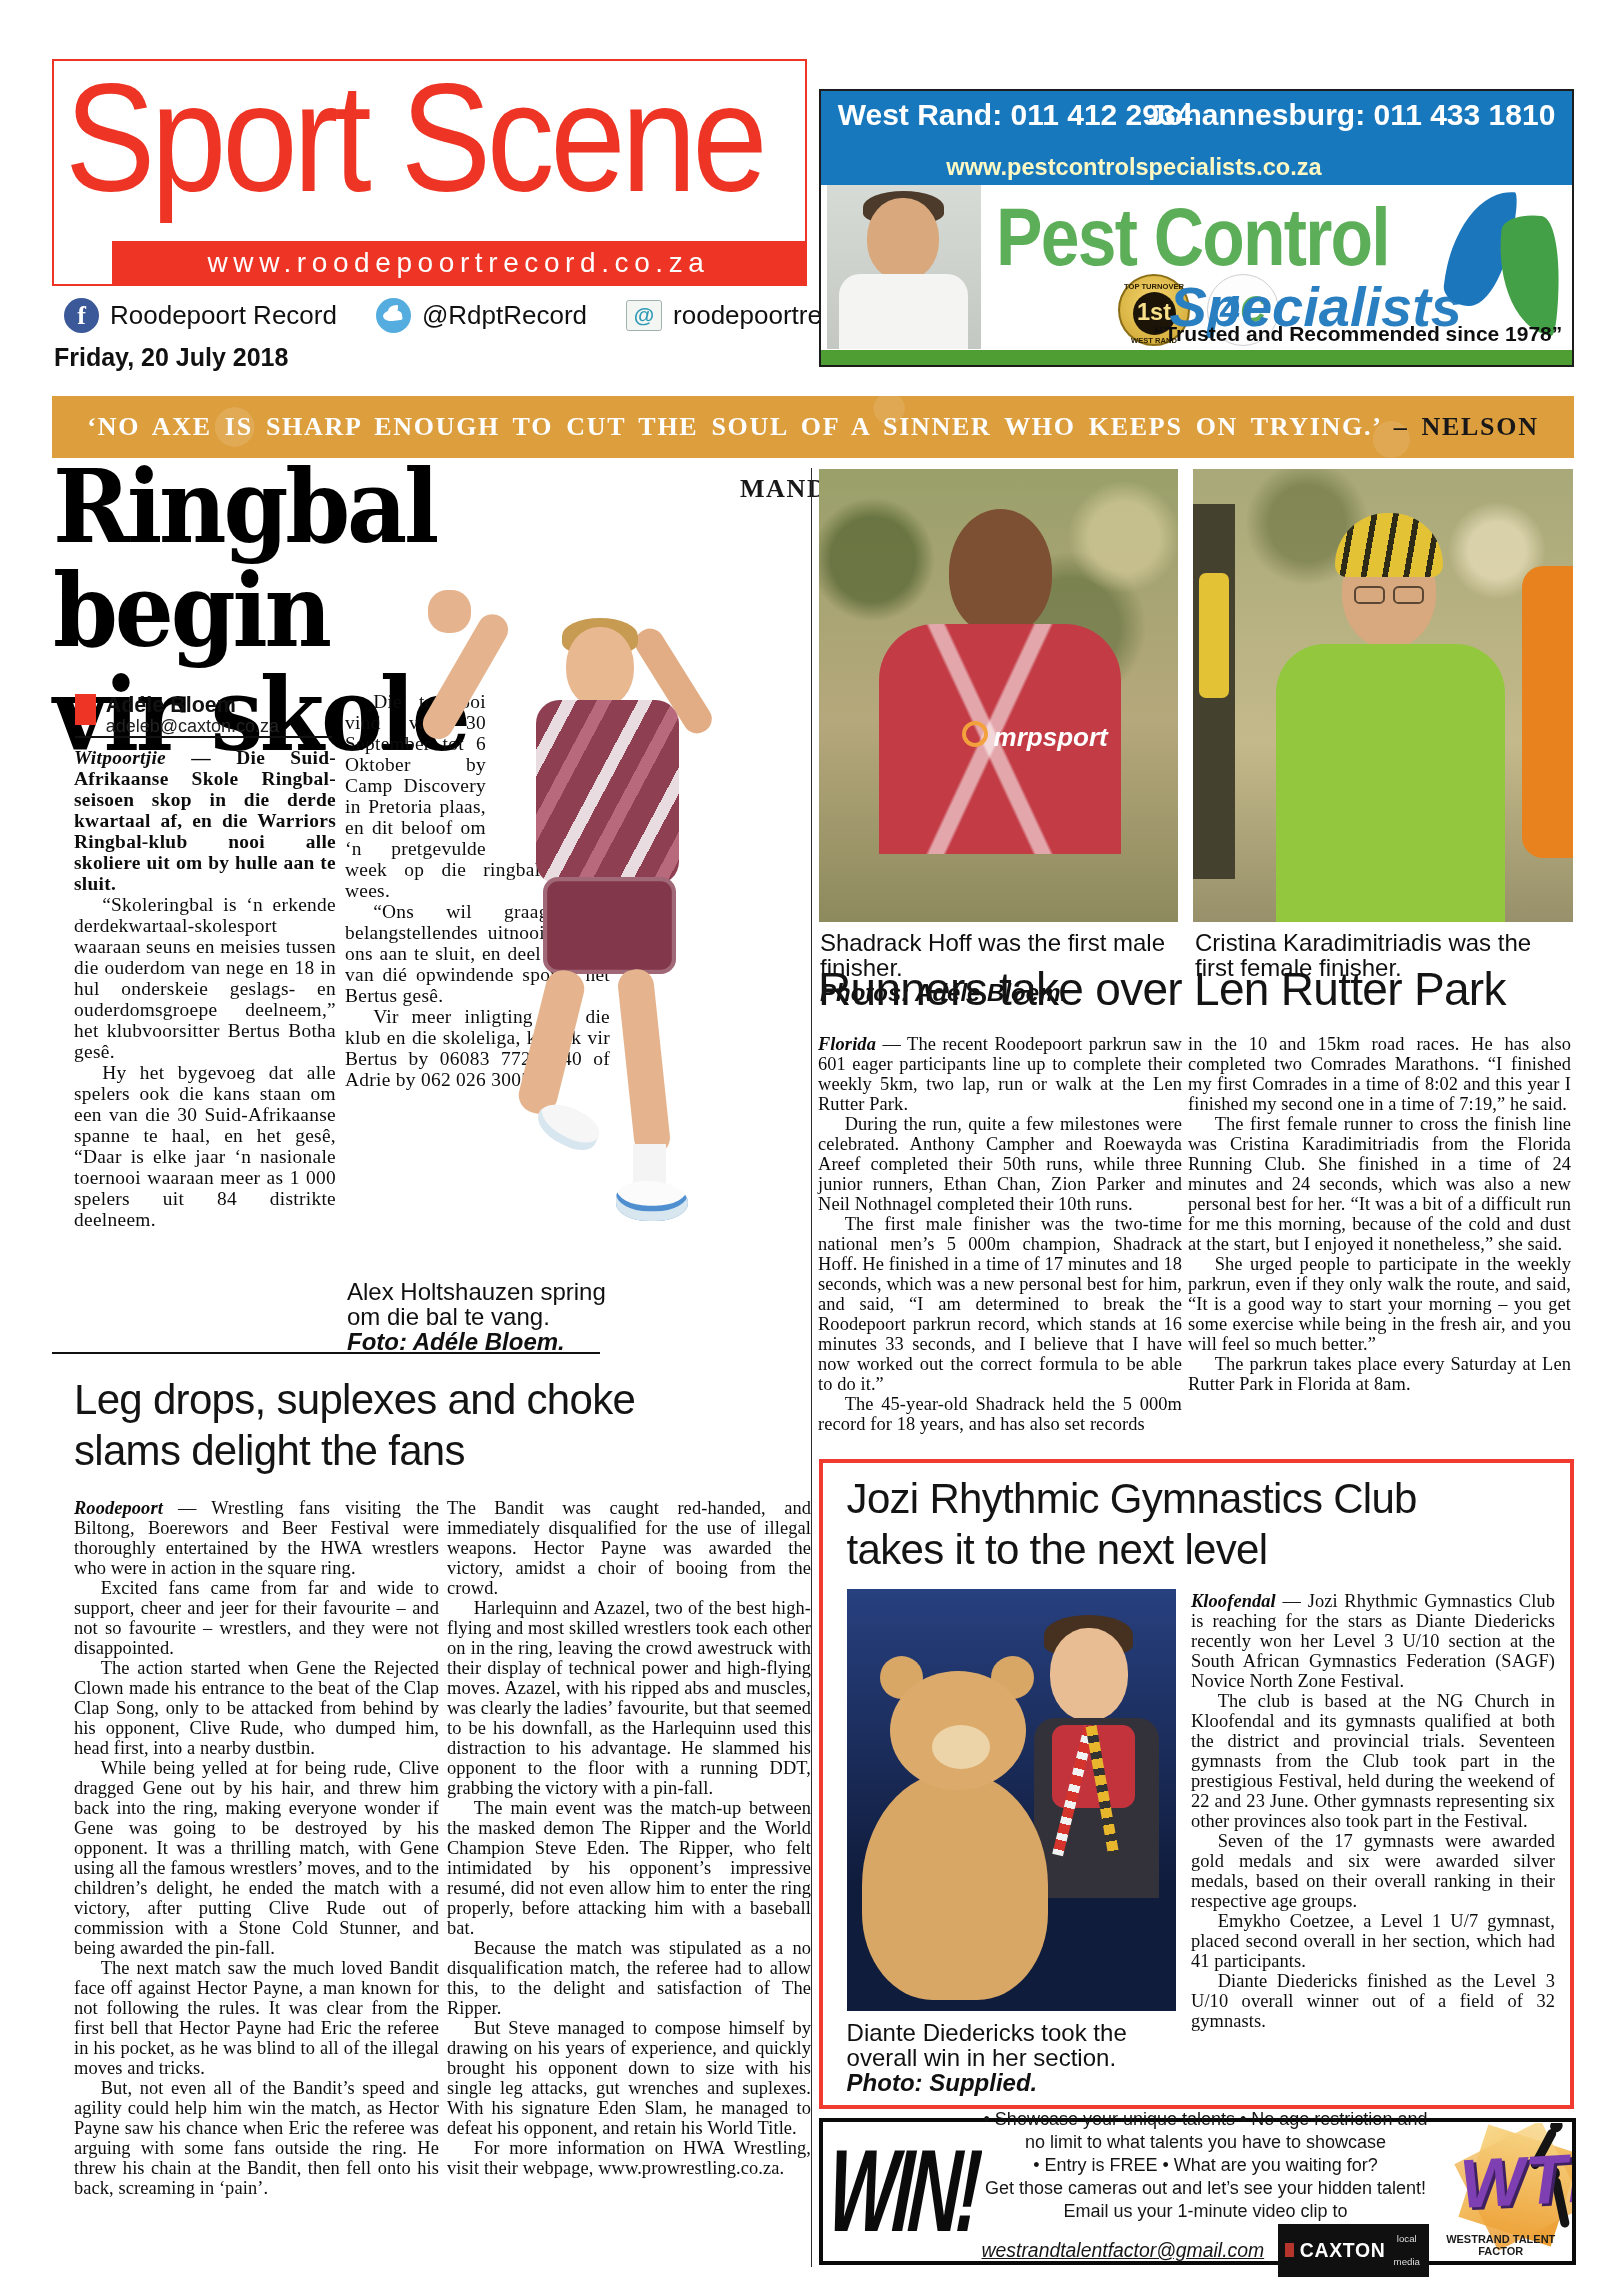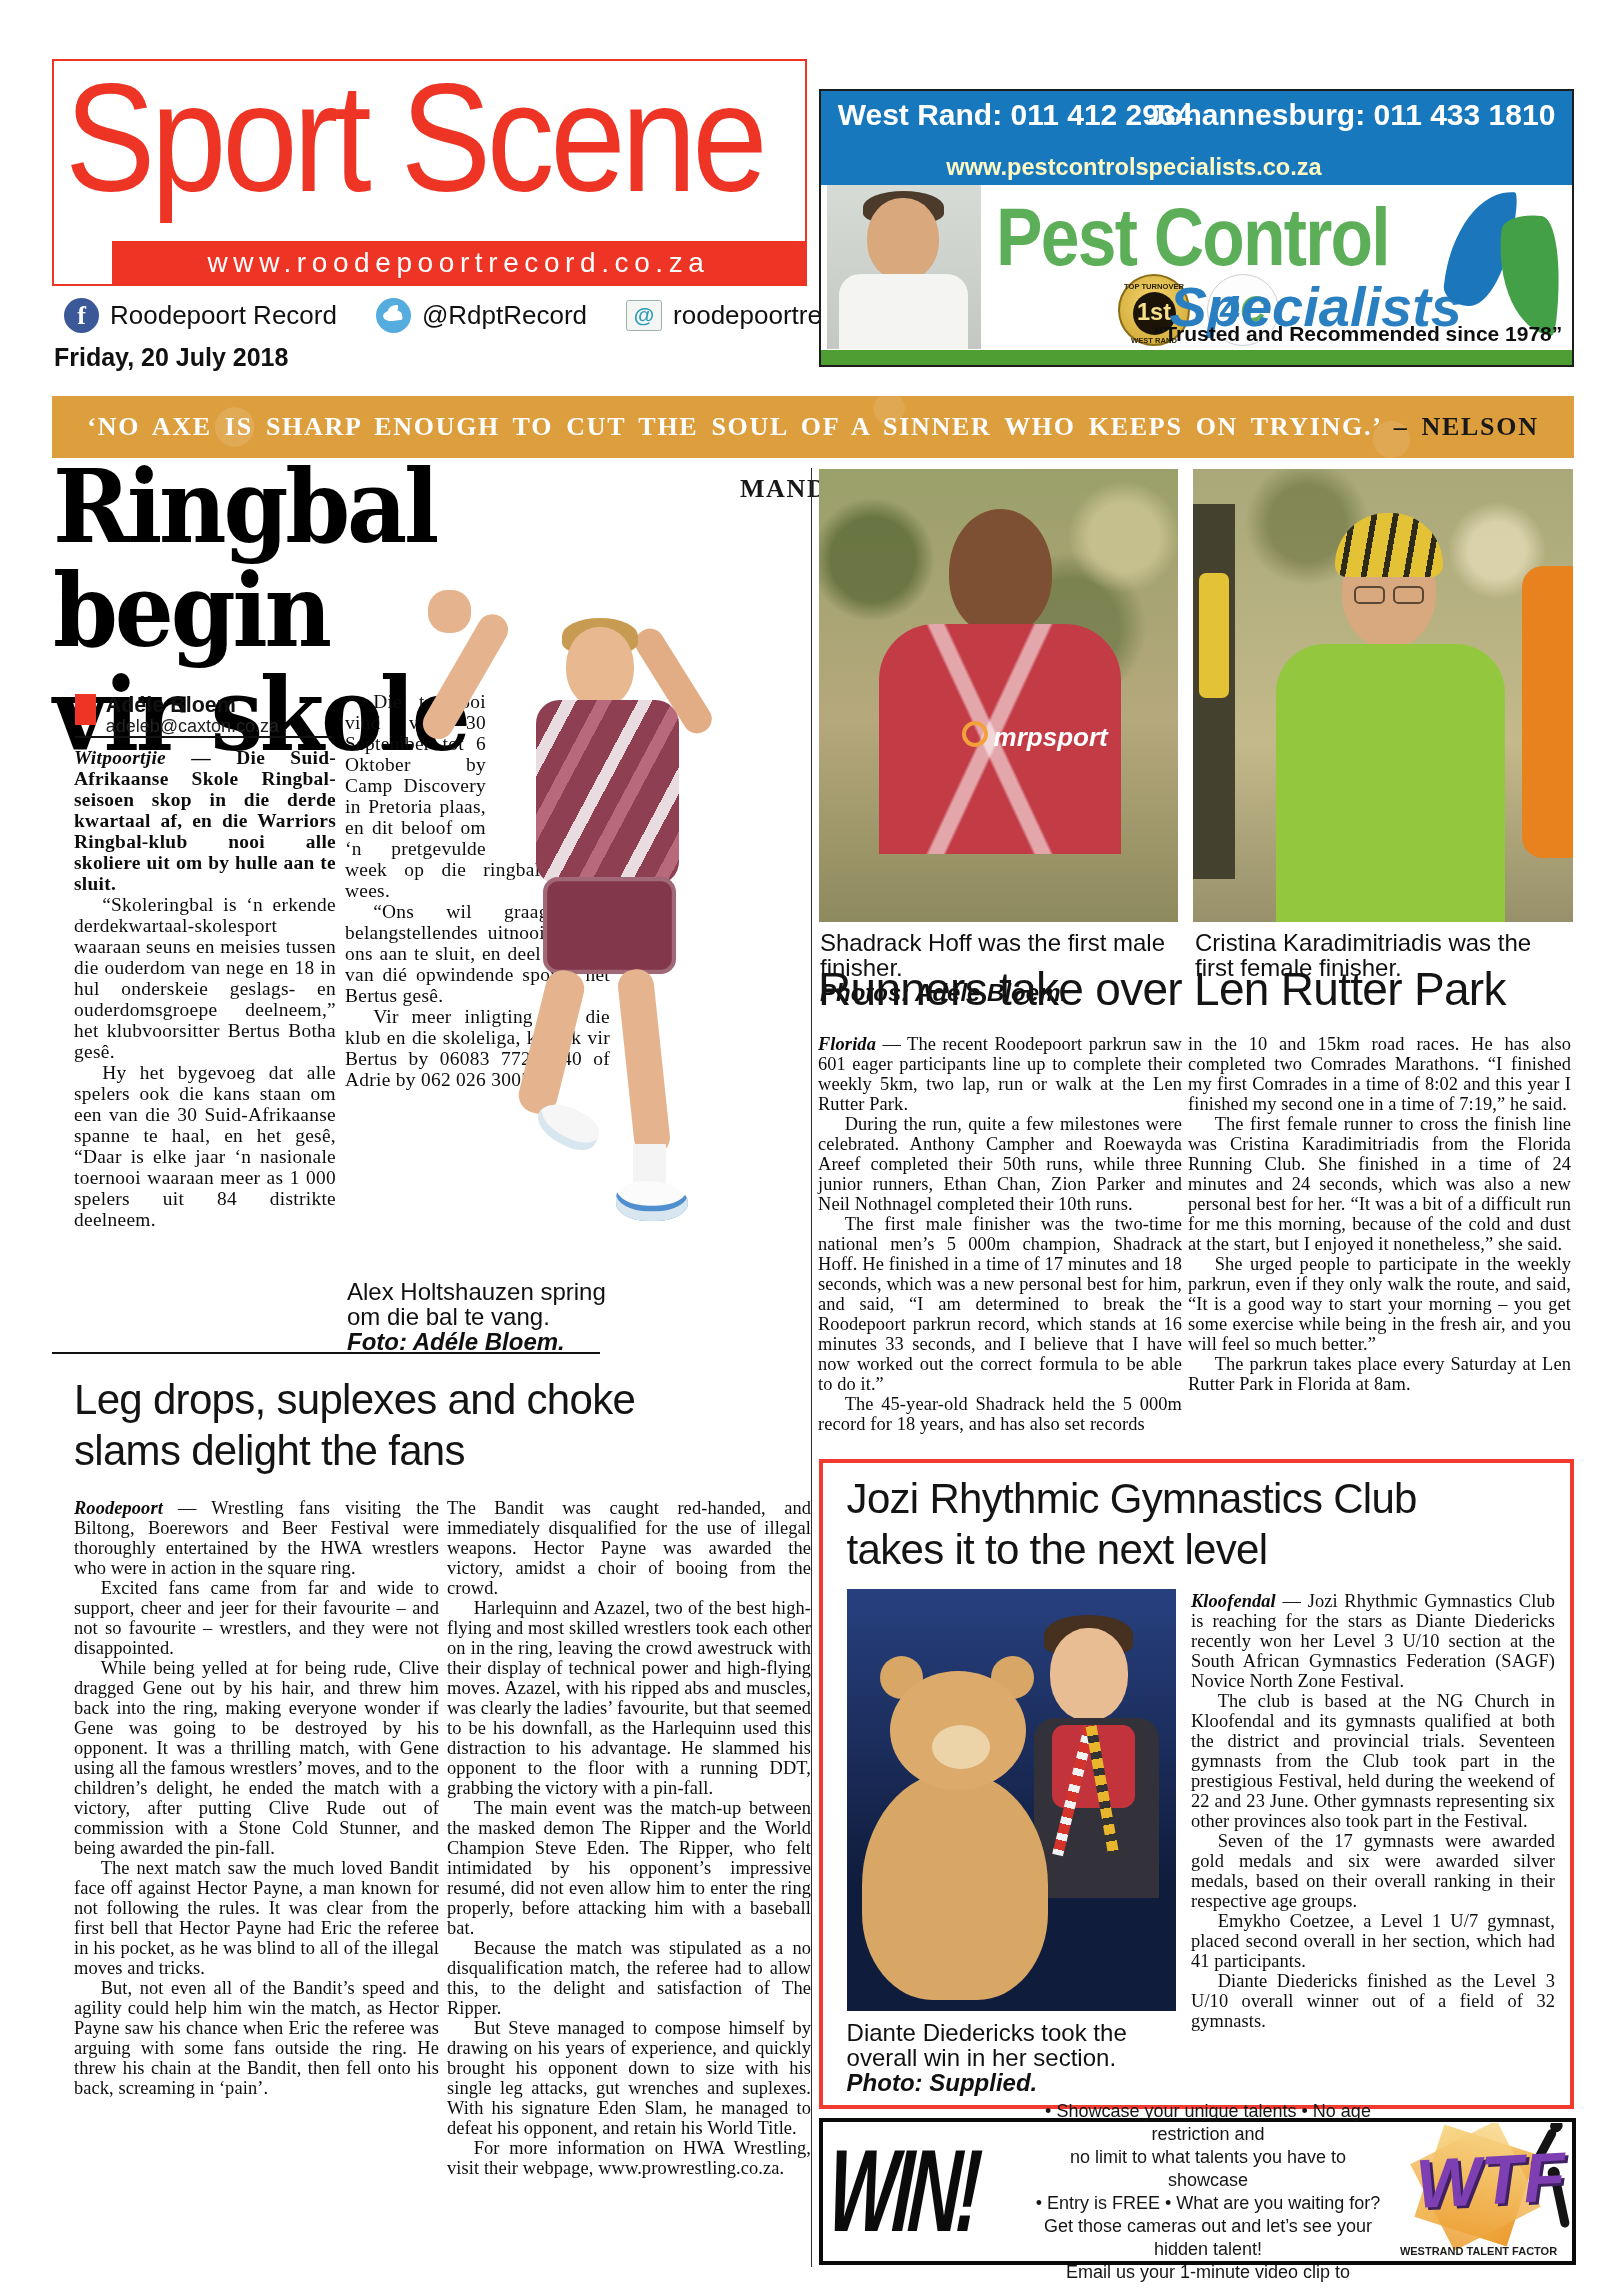--- a/index.html
+++ b/index.html
@@ -343,20 +343,21 @@
   </div>
 
   <div class="abs sans-head" id="ld-head">
     <span style="display:block">Leg drops, suplexes and choke</span>
     <span style="display:block">slams delight the fans</span>
   </div>
   <div class="abs serif-col" id="ld-col1">
     <p class="lede"><span class="lead-i">Roodepoort</span><span> — Wrestling fans visiting the Biltong, Boerewors and Beer Festival were thoroughly entertained by the HWA wrestlers who were in action in the square ring.</span></p>
     <div class="plist">
         <p>Excited fans came from far and wide to support, cheer and jeer for their favourite – and not so favourite – wrestlers, and they were not disappointed.</p>
+        <p>The action started when Gene the Rejected Clown made his entrance to the beat of the Clap Clap Song, only to be attacked from behind by his opponent, Clive Rude, who dumped him, head first, into a nearby dustbin.</p>
         <p>While being yelled at for being rude, Clive dragged Gene out by his hair, and threw him back into the ring, making everyone wonder if Gene was going to be destroyed by his opponent. It was a thrilling match, with Gene using all the famous wrestlers’ moves, and to the children’s delight, he ended the match with a victory, after putting Clive Rude out of commission with a Stone Cold Stunner, and being awarded the pin-fall.</p>
         <p>The next match saw the much loved Bandit face off against Hector Payne, a man known for not following the rules. It was clear from the first bell that Hector Payne had Eric the referee in his pocket, as he was blind to all of the illegal moves and tricks.</p>
         <p>But, not even all of the Bandit’s speed and agility could help him win the match, as Hector Payne saw his chance when Eric the referee was arguing with some fans outside the ring. He threw his chain at the Bandit, then fell onto his back, screaming in ‘pain’.</p>
       </div>
   </div>
   <div class="abs serif-col cont" id="ld-col2">
     <div class="plist">
         <p>The Bandit was caught red-handed, and immediately disqualified for the use of illegal weapons. Hector Payne was awarded the victory, amidst a choir of booing from the crowd.</p>
         <p>Harlequinn and Azazel, two of the best high-flying and most skilled wrestlers took each other on in the ring, leaving the crowd awestruck with their display of technical power and high-flying moves. Azazel, with his ripped abs and muscles, was clearly the ladies’ favourite, but that seemed to be his downfall, as the Harlequinn used this distraction to his advantage. He slammed his opponent to the floor with a running DDT, grabbing the victory with a pin-fall.</p>
         <p>The main event was the match-up between the masked demon The Ripper and the World Champion Steve Eden. The Ripper, who felt intimidated by his opponent’s impressive resumé, did not even allow him to enter the ring properly, before attacking him with a baseball bat.</p>
@@ -403,20 +404,28 @@
       <div class="win-word">WIN!</div>
     </div>
     <div class="win-mid">
       <div class="plainlines">
           <p style="text-indent: 0px; margin: 0px;">• Showcase your unique talents • No age restriction and</p>
           <p style="text-indent: 0px; margin: 0px;">no limit to what talents you have to showcase</p>
           <p style="text-indent: 0px; margin: 0px;">• Entry is FREE  •  What are you waiting for?</p>
           <p style="text-indent: 0px; margin: 0px;">Get those cameras out and let’s see your hidden talent!</p>
           <p style="text-indent: 0px; margin: 0px;">Email us your 1-minute video clip to</p>
         </div>
+      <div class="win-row">
+        <span class="win-email">westrandtalentfactor@gmail.com</span>
+        <span class="caxton">
+          <span class="cx-sq"></span>
+          <span class="cx-txt">CAXTON</span>
+          <span class="cx-sub">local media</span>
+        </span>
+      </div>
     </div>
     <div class="wtf">
       <div class="star1"></div>
         <div class="star2"></div>
       <div class="sil1"></div>
       <div class="sil2"></div>
       <div class="wtf-txt">WTF</div>
       <div class="wtf-cap">WESTRAND TALENT FACTOR</div>
     </div>
   </div>

